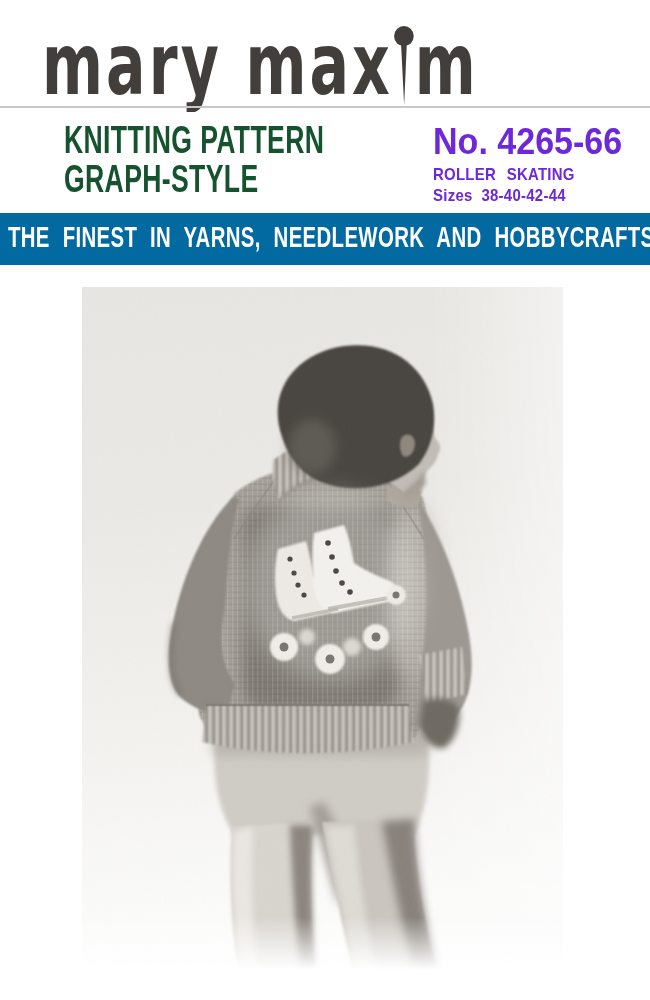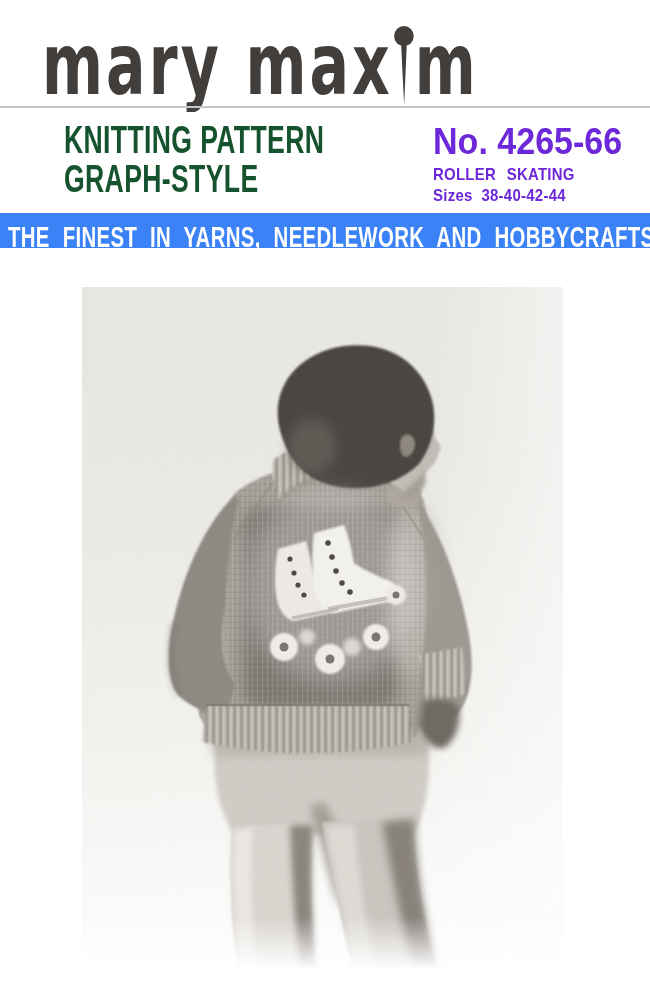--- a/index.html
+++ b/index.html
@@ -23,21 +23,21 @@
 
   .pat-info{position:absolute;left:433px;top:123px;color:#6d28d9;white-space:nowrap;}
   .pat-number{font-weight:bold;font-size:37px;line-height:37px;
               transform:scaleX(0.92);transform-origin:0 0;}
   .pat-name{font-weight:bold;font-size:17px;line-height:17px;margin-top:6px;
             word-spacing:7px;letter-spacing:0.3px;transform:scaleX(0.88);transform-origin:0 0;}
   .pat-sizes{font-weight:bold;font-size:17px;line-height:17px;margin-top:4px;
              word-spacing:5px;letter-spacing:0.3px;transform:scaleX(0.88);transform-origin:0 0;}
 
   
-  .banner{position:absolute;left:0;top:213px;width:650px;height:35px;background:#3b82f6;}
+  .banner{position:absolute;left:0;top:213px;width:650px;height:52px;background:#0369a1;}
   .banner-text{position:absolute;left:8px;top:0;height:47px;line-height:47px;color:#ffffff;
                font-weight:bold;font-size:30px;white-space:nowrap;word-spacing:10px;
                letter-spacing:0.5px;transform:scaleX(0.68);transform-origin:0 0;}
 
   
   .photo{position:absolute;left:82px;top:287px;width:481px;height:690px;
          background:
            linear-gradient(to right, rgba(255,255,255,0) 72%, rgba(255,255,255,0.5) 100%),
            linear-gradient(175deg,#e8e7e3 0%,#ebeae6 30%,#f4f3f0 62%,#fdfdfc 88%,#ffffff 100%);}
   .photo svg{position:absolute;left:0;top:0;}

